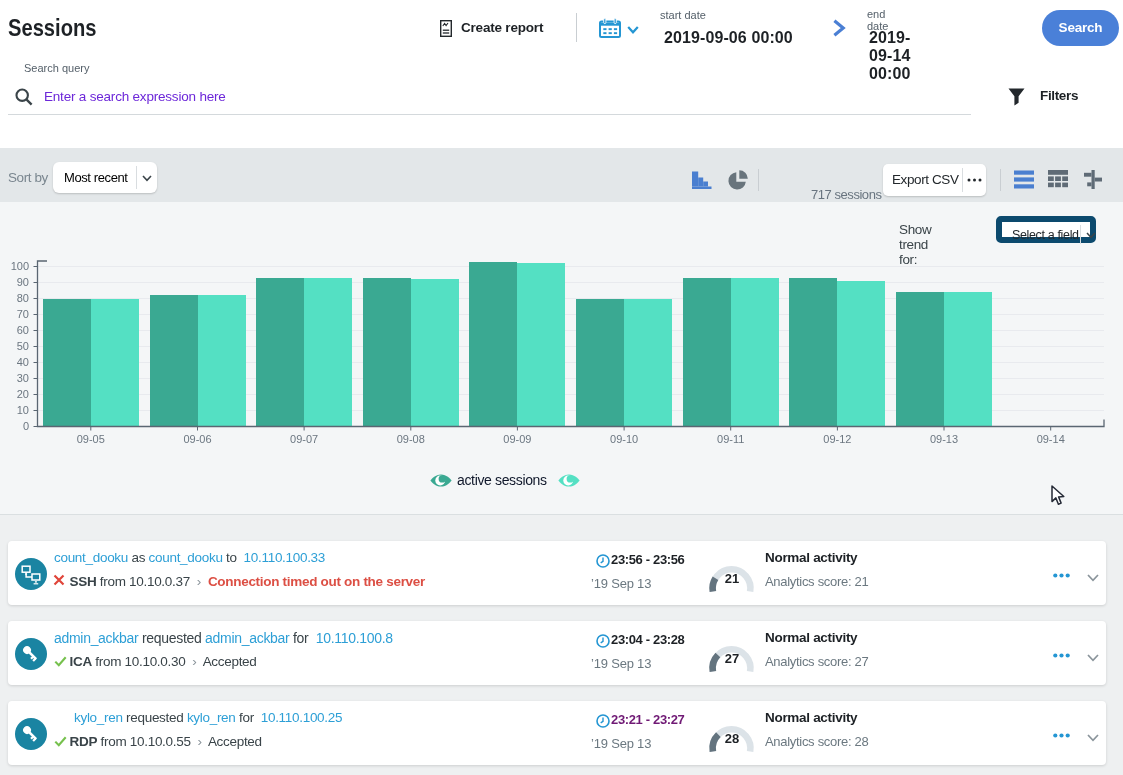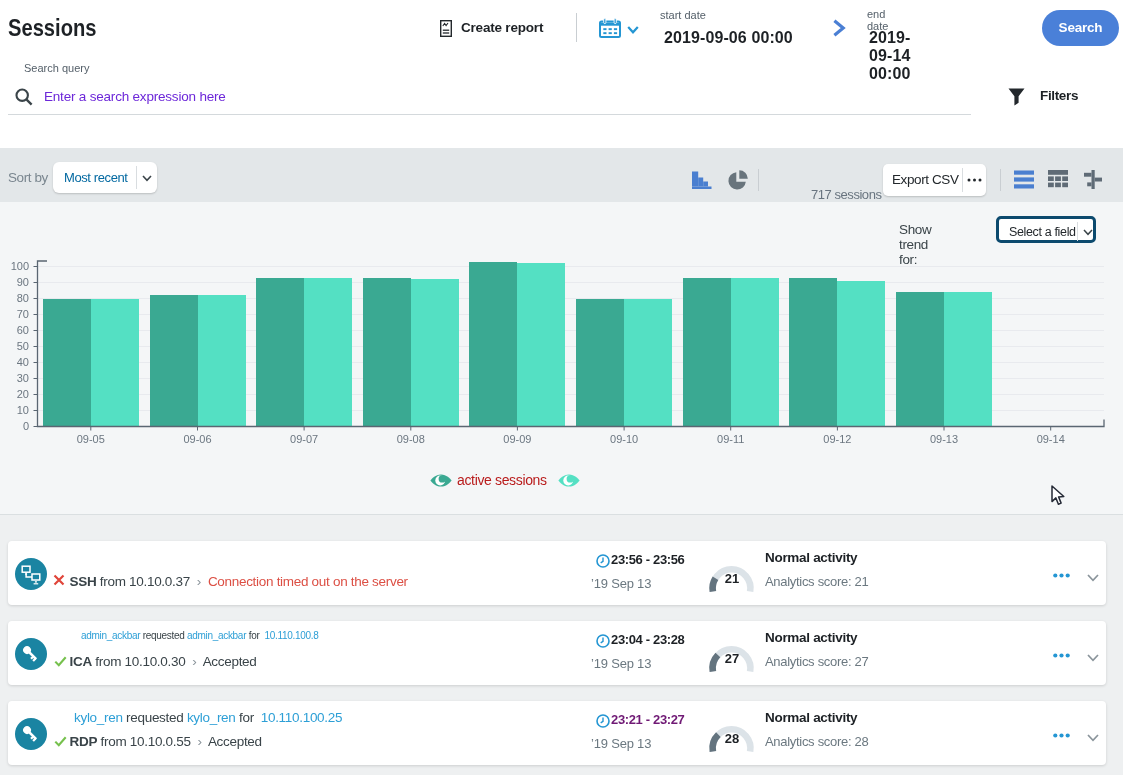--- a/index.html
+++ b/index.html
@@ -54,21 +54,21 @@
 </svg>
 <div class="abs" style="left:44px; top:88.5px; font-size:13.5px; color:#6d28d9; letter-spacing:-0.2px;">Enter a search expression here</div>
 <div class="abs" style="left:8px; top:114px; width:963px; height:1px; background:#d4d9dc;"></div>
 <svg class="abs" style="left:1008px; top:88px;" width="17" height="18" viewBox="0 0 17 18">
   <path d="M0.5,0.5 L16.5,0.5 L10.6,8.3 L10.6,14.8 L6.4,17.5 L6.4,8.3 Z" fill="#23282c"></path>
 </svg>
 <div class="abs" style="left:1040px; top:88px; font-size:13.5px; font-weight:bold; color:#1d2125; letter-spacing:-0.35px;">Filters</div>
 <div class="abs" style="left:0; top:148px; width:1123px; height:54px; background:#e3e7e9;"></div>
 <div class="abs" style="left:8px; top:170px; font-size:13.5px; color:#7a868f; letter-spacing:-0.4px;">Sort by</div>
 <div class="abs" style="left:53px; top:162px; width:104px; height:31px; background:#fff; border-radius:6px; box-shadow:0 1px 2px rgba(0,0,0,0.18);">
-    <div class="abs" style="left:11px; top:8px; font-size:13px; color:#0369a1; letter-spacing:-0.4px;">Most recent</div>
+    <div class="abs" style="left:11px; top:8px; font-size:13px; color:#000000; letter-spacing:-0.4px;">Most recent</div>
     <div class="abs" style="left:83px; top:4px; width:1px; height:23px; background:#d9dde0;"></div>
     <svg class="abs" style="left:89px; top:13px;" width="10" height="7" viewBox="0 0 10 7">
       <polyline points="1,1 5,5.3 9,1" fill="none" stroke="#3a4449" stroke-width="1.6"></polyline>
     </svg>
   </div>
 <svg class="abs" style="left:692px; top:171px;" width="20" height="18" viewBox="0 0 20 18">
   <g fill="#4a7fd0">
     <rect x="0" y="0.5" width="6.2" height="15"></rect>
     <rect x="6.2" y="6.5" width="5" height="9"></rect>
     <rect x="11.2" y="10.5" width="4.8" height="5"></rect>
@@ -112,21 +112,21 @@
 <svg class="abs" style="left:1084px; top:170px;" width="18" height="19" viewBox="0 0 18 19">
   <g fill="#5f6b76">
     <rect x="7.5" y="0" width="3.2" height="19"></rect>
     <rect x="0" y="2.8" width="7.5" height="3.9"></rect>
     <rect x="10.7" y="7.6" width="7.3" height="3.9"></rect>
     <rect x="3.2" y="12.4" width="4.3" height="3.9"></rect>
   </g>
 </svg>
 <div class="abs" style="left:0; top:202px; width:1123px; height:313px; background:#f4f6f7; border-bottom:1px solid #dadfe1;"></div>
 <div class="abs" style="left:899px; top:222px; font-size:13.5px; color:#3a4449; letter-spacing:-0.35px;">Show trend for:</div>
-<div class="abs" style="left:996px; top:216px; width:100px; height:27px; background:#fff; border:3px solid #0c4a6e; border-radius:5px;">
+<div class="abs" style="left:996px; top:216px; width:100px; height:27px; background:#fff; border:6px solid #0c4a6e; border-radius:5px;">
     <div class="abs" style="left:10px; top:6px; font-size:12.5px; color:#23282c; letter-spacing:-0.35px;">Select a field</div>
     <div class="abs" style="left:78px; top:3px; width:1px; height:19px; background:#d9dde0;"></div>
     <svg class="abs" style="left:84px; top:10px;" width="10" height="7" viewBox="0 0 10 7">
       <polyline points="1,1 5,5.3 9,1" fill="none" stroke="#3a4449" stroke-width="1.5"></polyline>
     </svg>
   </div>
 <svg class="abs" style="left:0; top:202px;" width="1123" height="313" viewBox="0 0 1123 313">
 <line x1="37.5" y1="208.5" x2="1104.0" y2="208.5" stroke="#e8eaee" stroke-width="1"></line>
 <line x1="37.5" y1="192.5" x2="1104.0" y2="192.5" stroke="#e8eaee" stroke-width="1"></line>
 <line x1="37.5" y1="176.5" x2="1104.0" y2="176.5" stroke="#e8eaee" stroke-width="1"></line>
@@ -197,21 +197,21 @@
 <line x1="33.5" y1="80.5" x2="37.5" y2="80.5" stroke="#5a6672" stroke-width="1"></line>
 <text x="29.0" y="84.0" font-size="11" fill="#6b7680" text-anchor="end">90</text>
 <line x1="33.5" y1="64.5" x2="37.5" y2="64.5" stroke="#5a6672" stroke-width="1"></line>
 <text x="29.0" y="68.0" font-size="11" fill="#6b7680" text-anchor="end">100</text>
 </svg>
 <svg class="abs" style="left:430px; top:474px;" width="22" height="13" viewBox="0 0 22 13">
   <path d="M11,0.4 C5.5,0.4 1.8,4.4 0.4,6.5 C1.8,8.6 5.5,12.6 11,12.6 C16.5,12.6 20.2,8.6 21.6,6.5 C20.2,4.4 16.5,0.4 11,0.4 Z" fill="#3aa992"></path>
   <circle cx="10.2" cy="6.5" r="4.9" fill="#fff"></circle>
   <circle cx="12.2" cy="4.9" r="3.6" fill="#3aa992"></circle>
 </svg>
-<div class="abs" style="left:457px; top:472px; font-size:14px; color:#b91c1c; letter-spacing:-0.35px;">active sessions</div>
+<div class="abs" style="left:457px; top:472px; font-size:14px; color:#0f172a; letter-spacing:-0.35px;">active sessions</div>
 <svg class="abs" style="left:558px; top:474px;" width="22" height="13" viewBox="0 0 22 13">
   <path d="M11,0.4 C5.5,0.4 1.8,4.4 0.4,6.5 C1.8,8.6 5.5,12.6 11,12.6 C16.5,12.6 20.2,8.6 21.6,6.5 C20.2,4.4 16.5,0.4 11,0.4 Z" fill="#54e0c3"></path>
   <circle cx="10.2" cy="6.5" r="4.9" fill="#fff"></circle>
   <circle cx="12.2" cy="4.9" r="3.6" fill="#54e0c3"></circle>
 </svg>
 <div class="abs" style="left:585px; top:472px; font-size:14px; color:#2f3a40; letter-spacing:-0.35px;margin-top:42px;">sessions started</div>
 <svg class="abs" style="left:1051px; top:485px;" width="14" height="21" viewBox="0 0 14 21">
   <path d="M1,1 L1,16.6 L4.9,12.9 L7.4,19.3 L10.1,18.1 L7.6,11.9 L12.8,11.5 Z" fill="#fff" stroke="#252a36" stroke-width="1.5" stroke-linejoin="round"></path>
 </svg>
 <div class="abs" style="left:0; top:515px; width:1123px; height:260px; background:#eef0f1;"></div>
@@ -222,24 +222,25 @@
       <g fill="none" stroke="#fff" stroke-width="1.5">
         <rect x="2.2" y="2.2" width="7.8" height="6"></rect>
         <rect x="12" y="10" width="7.8" height="6"></rect>
         <path d="M6.1,8.6 V12.9 H12"></path>
       </g>
       <rect x="5.1" y="9.4" width="2" height="1.4" fill="#fff"></rect>
       <rect x="14.9" y="17.2" width="2" height="1.4" fill="#fff"></rect>
       <rect x="13.6" y="19.2" width="4.6" height="1.2" fill="#fff"></rect>
     </svg>
     </div>
+  <div class="abs" style="left:54px; top:550px; font-size:13.5px; color:#3a4449; letter-spacing:-0.3px;"><span class="link">count_dooku</span> as <span class="link">count_dooku</span> to&nbsp; <span class="link">10.110.100.33</span></div>
   <svg class="abs" style="left:53px; top:574.2px;" width="12" height="12" viewBox="0 0 12 12">
       <path d="M1.5,1.5 L10.5,10.5 M10.5,1.5 L1.5,10.5" stroke="#e0453a" stroke-width="2.2" fill="none"></path>
     </svg>
-  <div class="abs" style="left:69.5px; top:573.5px; font-size:13.5px; color:#3a4449; letter-spacing:-0.3px;"><b>SSH</b> from 10.10.0.37 &nbsp;<span style="color:#8a949b;">›</span>&nbsp; <span style="color:#dc4f44;">Connection timed out on the server</span></div>
+  <div class="abs" style="left:69.5px; top:573.5px; font-size:13.5px; color:#3a4449; letter-spacing:-0.3px;"><b>SSH</b> from 10.10.0.37 &nbsp;<span style="color:#8a949b;">›</span>&nbsp; <span style="color:#dc4f44;font-weight:bold;">Connection timed out on the server</span></div>
   <svg class="abs" style="left:596px; top:553.5px;" width="14" height="14" viewBox="0 0 14 14">
     <circle cx="7" cy="7" r="6" fill="none" stroke="#2496d3" stroke-width="1.6"></circle>
     <polyline points="7,3.4 7,7.3 4.7,8.9" fill="none" stroke="#2496d3" stroke-width="1.4"></polyline>
   </svg>
   <div class="abs" style="left:611px; top:551.5px; font-size:13px; font-weight:bold; color:#1d2125; letter-spacing:-0.35px;">23:56 - 23:56</div>
   <div class="abs" style="left:591px; top:576px; font-size:13px; color:#6b7880; letter-spacing:-0.2px;">’19 Sep 13</div>
   <svg class="abs" style="left:705px; top:562px;" width="54" height="32" viewBox="0 0 54 32">
       <path d="M7.89,29.48 A18.9,18.9 0 1 1 45.11,29.48" fill="none" stroke="#dce3e8" stroke-width="6.6"></path>
       <path d="M7.89,29.48 A18.9,18.9 0 0 1 10.47,16.18" fill="none" stroke="#64747f" stroke-width="6.6"></path>
     </svg>
@@ -259,21 +260,21 @@
   <div class="abs" style="left:15px; top:638px; width:32px; height:32px; border-radius:50%; background:#1a84a2; display:flex; align-items:center; justify-content:center;">
       <svg width="22" height="22" viewBox="0 0 22 22">
       <g transform="rotate(-45 11 11)">
         <circle cx="11" cy="5.4" r="3.9" fill="#fff"></circle>
         <line x1="11" y1="8" x2="11" y2="18.3" stroke="#fff" stroke-width="2.6"></line>
         <line x1="11" y1="14.4" x2="7.6" y2="14.4" stroke="#fff" stroke-width="2.2"></line>
         <line x1="11" y1="17.4" x2="7.6" y2="17.4" stroke="#fff" stroke-width="2.2"></line>
       </g>
     </svg>
     </div>
-  <div class="abs" style="left:54px; top:630px; font-size:10px; color:#3a4449; letter-spacing:-0.3px;margin-left:27px;"><span class="link">admin_ackbar</span> requested <span class="link">admin_ackbar</span> for&nbsp; <span class="link">10.110.100.8</span></div>
+  <div class="abs" style="left:54px; top:630px; font-size:14px; color:#3a4449; letter-spacing:-0.3px;"><span class="link">admin_ackbar</span> requested <span class="link">admin_ackbar</span> for&nbsp; <span class="link">10.110.100.8</span></div>
   <svg class="abs" style="left:53.5px; top:655.8px;" width="13" height="11" viewBox="0 0 13 11">
       <path d="M1.3,5.6 L4.8,9.3 L11.7,1.3" stroke="#76c14d" stroke-width="2.1" fill="none"></path>
     </svg>
   <div class="abs" style="left:69.5px; top:653.5px; font-size:13.5px; color:#3a4449; letter-spacing:-0.3px;"><b>ICA</b> from 10.10.0.30 &nbsp;<span style="color:#8a949b;">›</span>&nbsp; Accepted</div>
   <svg class="abs" style="left:596px; top:633.5px;" width="14" height="14" viewBox="0 0 14 14">
     <circle cx="7" cy="7" r="6" fill="none" stroke="#2496d3" stroke-width="1.6"></circle>
     <polyline points="7,3.4 7,7.3 4.7,8.9" fill="none" stroke="#2496d3" stroke-width="1.4"></polyline>
   </svg>
   <div class="abs" style="left:611px; top:631.5px; font-size:13px; font-weight:bold; color:#1d2125; letter-spacing:-0.35px;">23:04 - 23:28</div>
   <div class="abs" style="left:591px; top:656px; font-size:13px; color:#6b7880; letter-spacing:-0.2px;">’19 Sep 13</div>

